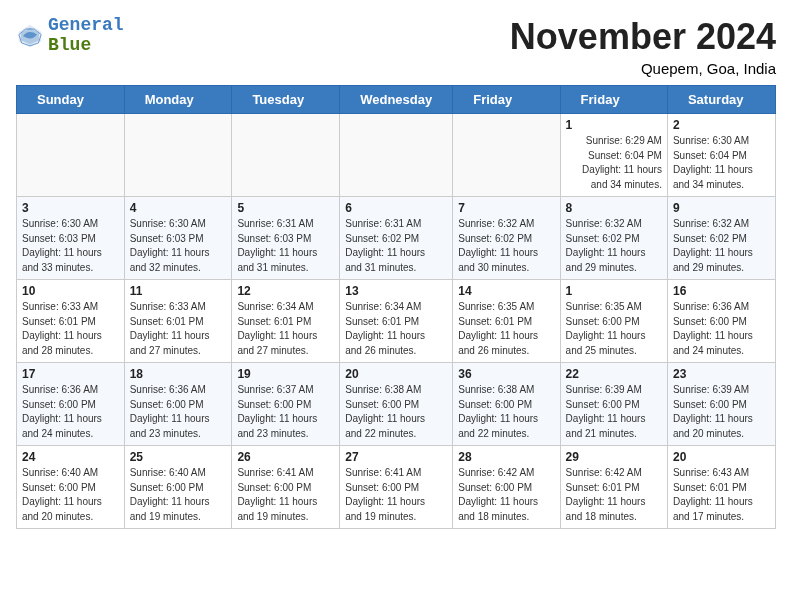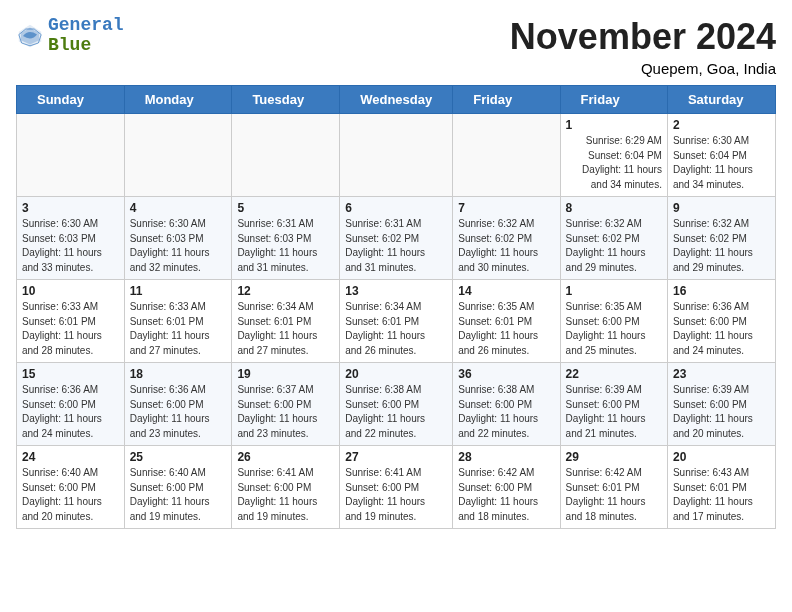--- a/index.html
+++ b/index.html
@@ -247,21 +247,21 @@
         <td>
           <span class="day-number">16</span>
           <div class="day-info" style="white-space: pre-line;">Sunrise: 6:36 AM
 Sunset: 6:00 PM
 Daylight: 11 hours
 and 24 minutes.</div>
         </td>
       </tr>
       <tr>
         <td>
-          <span class="day-number">15</span>
+          <span class="day-number">17</span>
           <div class="day-info" style="white-space: pre-line;">Sunrise: 6:36 AM
 Sunset: 6:00 PM
 Daylight: 11 hours
 and 24 minutes.</div>
         </td>
         <td>
           <span class="day-number">18</span>
           <div class="day-info" style="white-space: pre-line;">Sunrise: 6:36 AM
 Sunset: 6:00 PM
 Daylight: 11 hours

